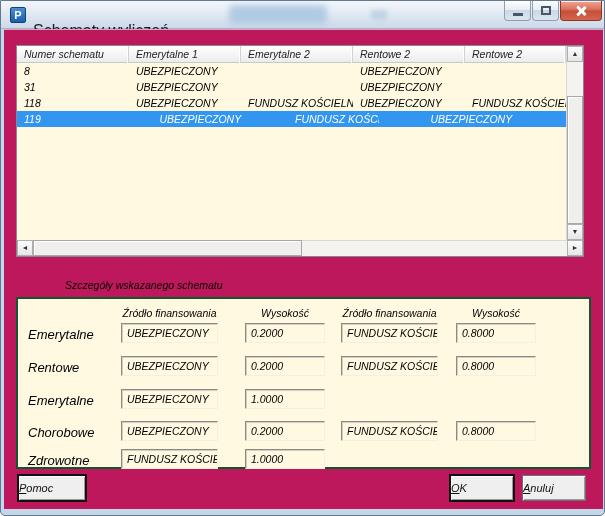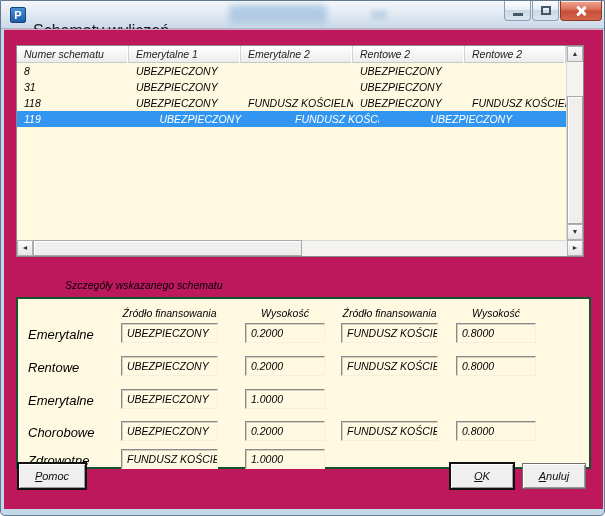--- a/index.html
+++ b/index.html
@@ -149,26 +149,26 @@
   .fw1 { left:227px; width:80px; }
   .fz2 { left:323px; width:97px; }
   .fw2 { left:438px; width:80px; }
   .ry0 { top:24px; } .ly0 { top:28px; }
   .ry1 { top:57px; } .ly1 { top:61px; }
   .ry2 { top:90px; } .ly2 { top:94px; }
   .ry3 { top:122px; } .ly3 { top:126px; }
   .ry4 { top:150px; } .ly4 { top:154px; }
   
   .pushbtn {
-    position:absolute; top:434px; height:26px;
+    position:absolute; top:446px; height:26px;
     background:#efefef;
     border:1px solid #6f6f6f;
     box-shadow:inset 1px 1px 0 #ffffff, inset -1px -1px 0 #9a9a9a;
     font-size:11px; color:#111; cursor:default;
-    display:flex; align-items:center; justify-content:center;
+    display:flex; align-items:center; justify-content:flex-start;
   }
   .pushbtn.default {
     border:1px solid #111;
     box-shadow:0 0 0 1px #111, inset 1px 1px 0 #ffffff, inset -1px -1px 0 #9a9a9a;
   }
   .btn-help { left:14px; width:68px; }
   .btn-ok { left:446px; width:64px; }
   .btn-cancel { left:518px; width:64px; }
   .btn-label { display:block; }
   .btn-label::first-letter { text-decoration:underline; }

